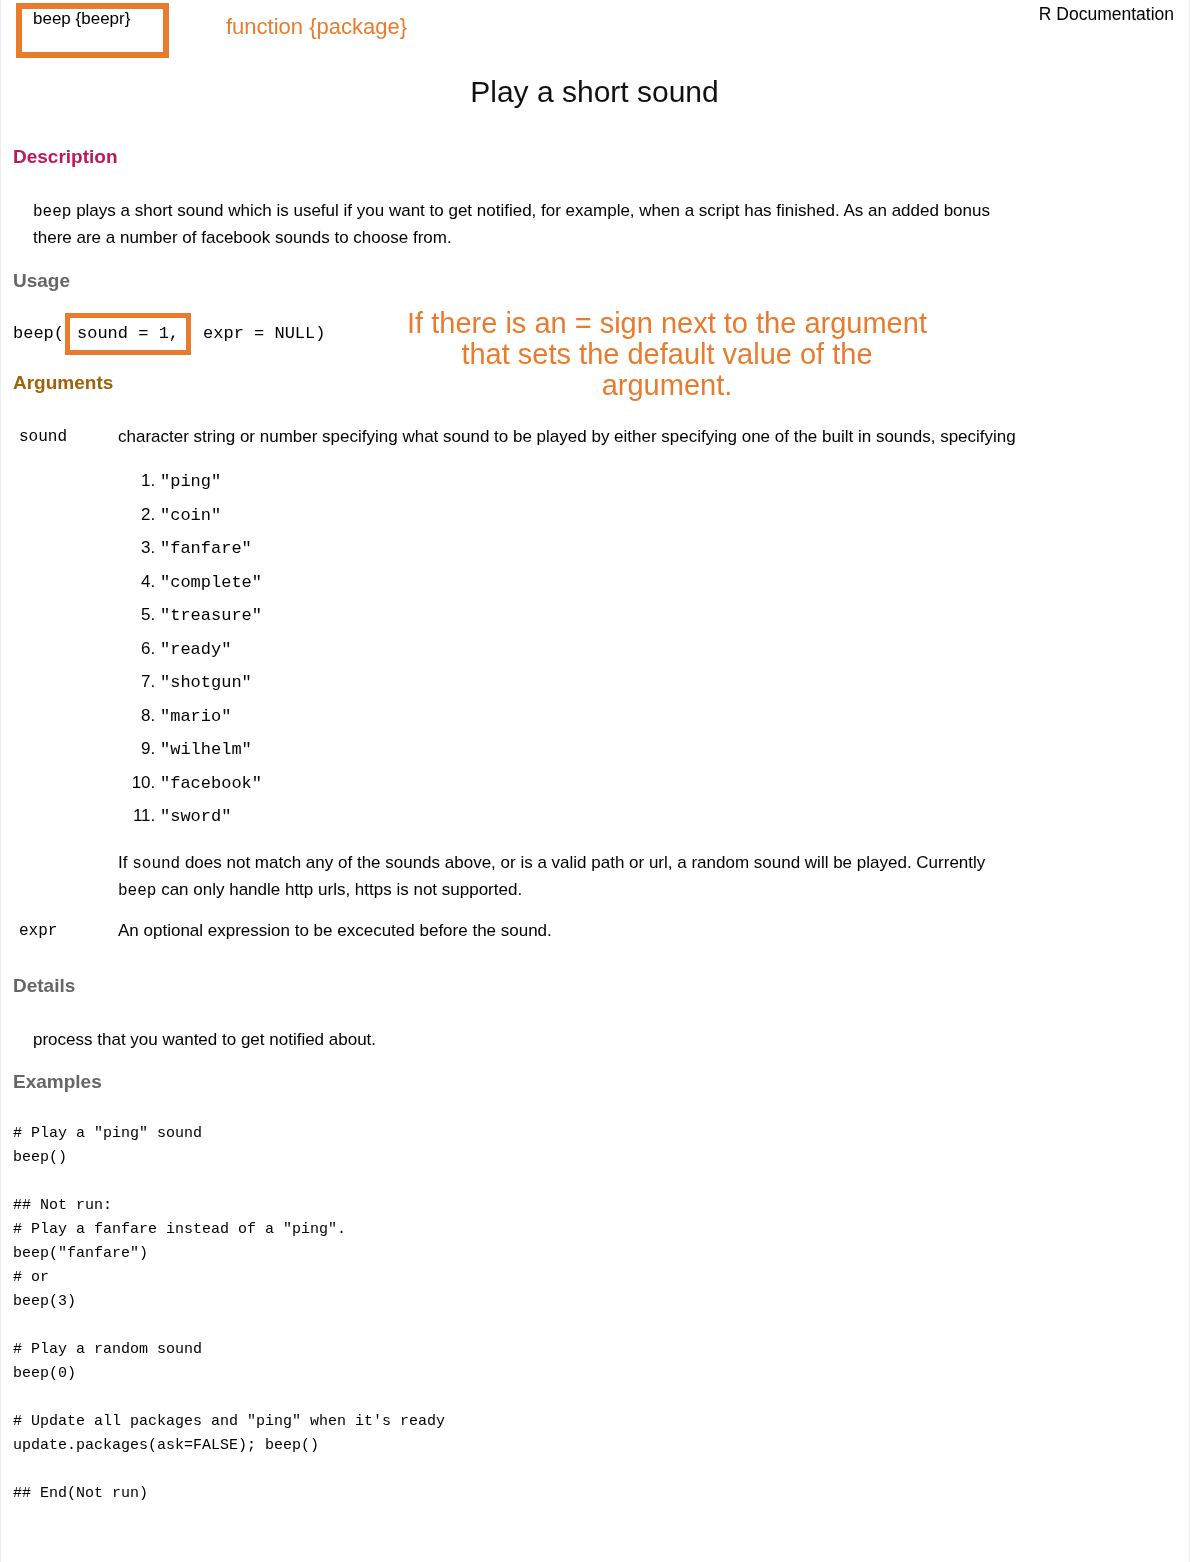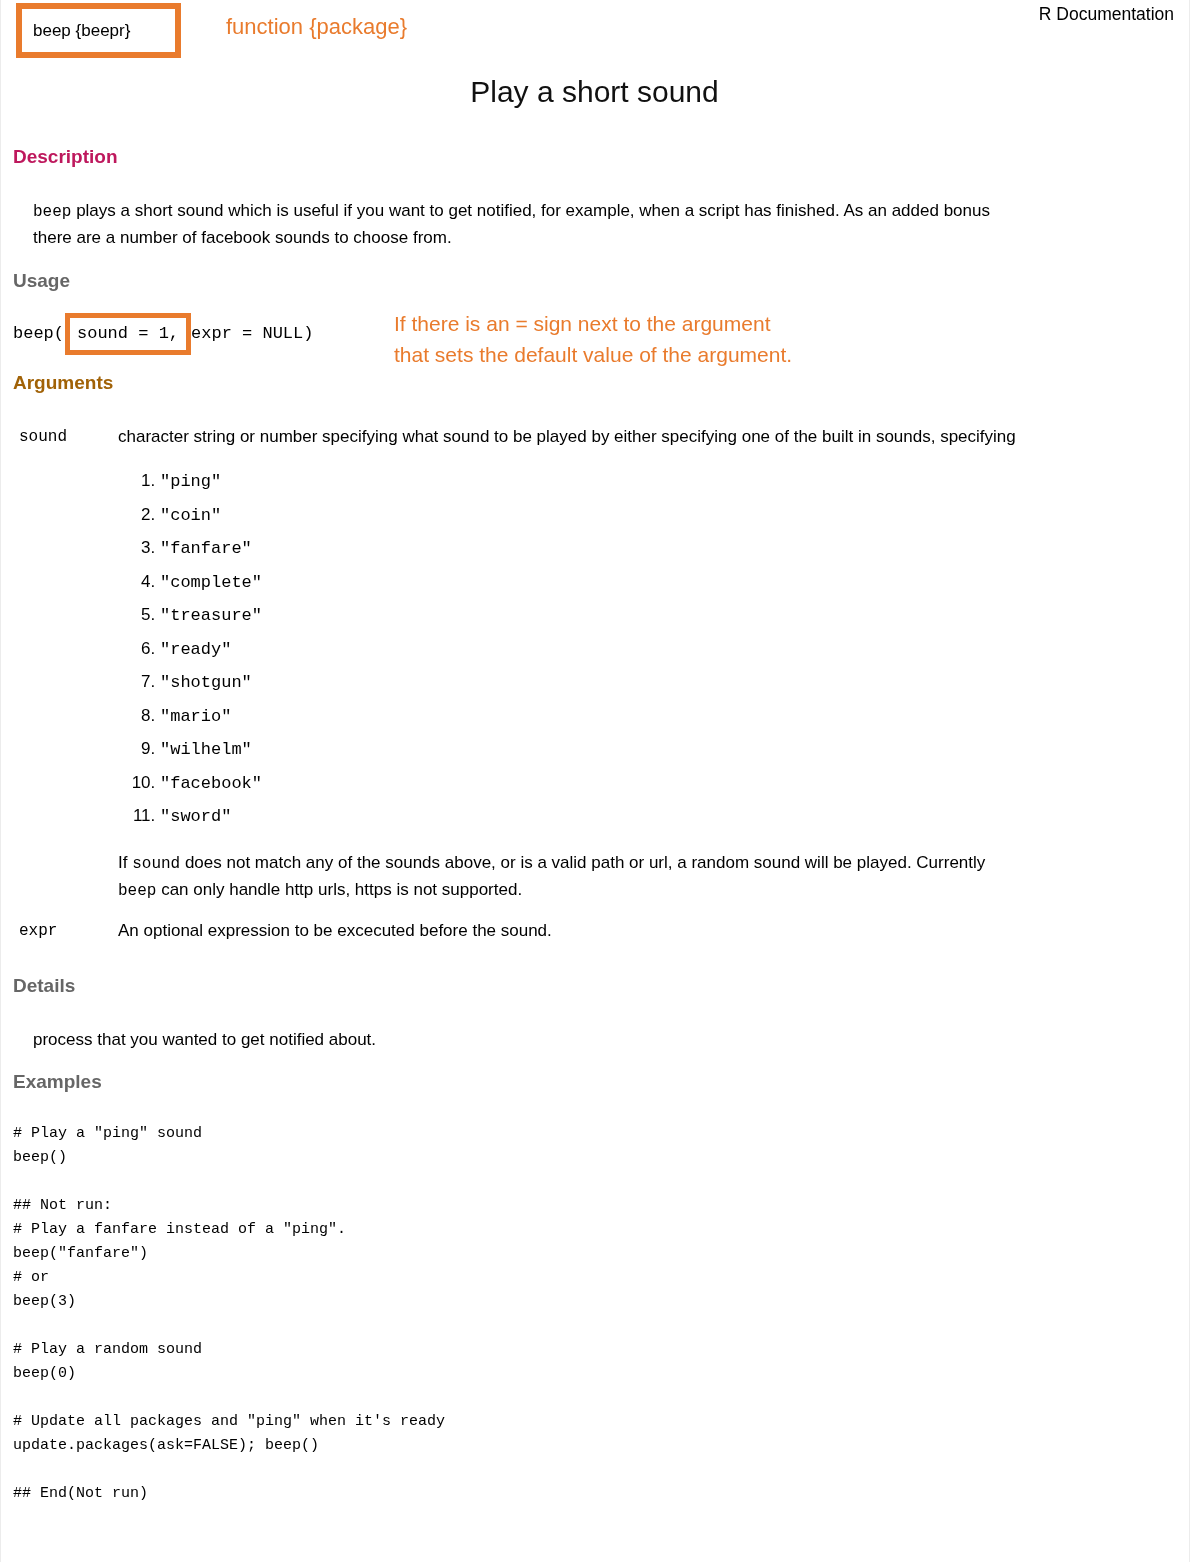--- a/index.html
+++ b/index.html
@@ -9,23 +9,23 @@
     font-family:"Liberation Sans", sans-serif;
     overflow:hidden; position:relative;
     border-left:1px solid #ececec; border-right:1px solid #ececec;
   }
   .page { padding:0 13px 0 12px; }
   .mono { font-family:"Liberation Mono","DejaVu Sans Mono",monospace; }
 
   
   .header { position:relative; height:58px; }
   .kw-box {
-    position:absolute; left:3px; top:3px; width:165px; height:55px;
+    position:absolute; left:3px; top:3px; width:153px; height:55px;
     border:6px solid var(--orange); background:#fff;
-    display:flex; align-items:center; padding-left:11px;
+    display:flex; padding-left:11px;
   }
   .kw { font-size:17px; white-space:nowrap; }
   .fn-annot { position:absolute; left:213px; top:14px; font-size:22px; color:var(--orange); white-space:nowrap; }
   .rdoc { position:absolute; right:2px; top:4px; font-size:17.5px; }
 
   h1 { margin-top:14px; font-size:30px; font-weight:400; line-height:40px; color:#111;text-align:center; }
   h2 { font-size:19px; line-height:23px; font-weight:700; color:#666; }
   .h-desc { margin-top:33px; }
   .h-usage { margin-top:18px; }
   .h-args { margin-top:14px; }
@@ -35,24 +35,24 @@
   .para { font-size:17px; line-height:26px; }
   .para .line { white-space:nowrap;margin-left:20px; }
   .para code, .inline-code { font-family:"Liberation Mono","DejaVu Sans Mono",monospace; font-size:16px; }
   .p-desc { margin-top:30px; }
   .p-details { margin-top:30px; }
 
   
   .usage-row { position:relative; margin-top:18px; height:47px; display:flex; align-items:center; }
   .usage-code { font-size:17px; display:flex; align-items:center; white-space:pre; }
   .hl-box { display:inline-block; border:5px solid var(--orange); padding:6px 7px 7px 7px; margin-left:1px; }
-  .usage-suffix { }
+  .usage-suffix { margin-left:12px; }
   .usage-annot {
-    position:absolute; left:381px; top:-2px; width:530px;
-    text-align:left; color:var(--orange); font-size:21px; line-height:31px;
+    position:absolute; left:389px; top:-2px; width:530px;
+    text-align:center; color:var(--orange); font-size:29px; line-height:31px;
   }
 
   
   .arg-row { display:flex; }
   .arg-row-sound { margin-top:30px; }
   .arg-row-expr { margin-top:14px; }
   .arg-name { flex:0 0 85px; padding-left:6px; font-size:16px; line-height:26px; }
   .arg-desc { flex:1; }
   ol.sounds { margin:19px 0 0 0; padding-left:62px; font-size:17px; }
   ol.sounds li { line-height:24px; margin-bottom:8.5px; }

